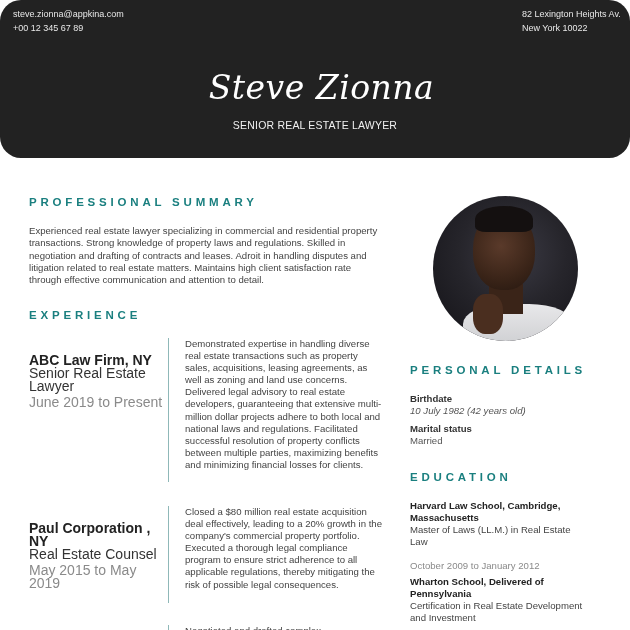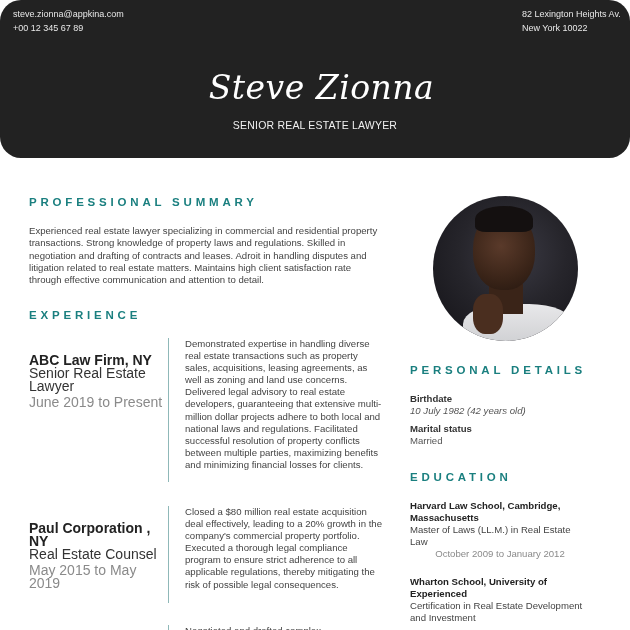--- a/index.html
+++ b/index.html
@@ -31,21 +31,21 @@
   .photo .neck { position: absolute; left: 56px; top: 88px; width: 34px; height: 30px; background: #3a2418; }
   .photo .shirt { position: absolute; left: 30px; top: 108px; width: 110px; height: 50px; border-radius: 40% 40% 0 0; background: linear-gradient(180deg, #e8e8ea 0%, #c9cacd 100%); }
   .photo .hand { position: absolute; left: 40px; top: 98px; width: 30px; height: 40px; border-radius: 40%; background: #4a2e1f; }
 
   .pd-label { position: absolute; left: 410px; font-size: 9.6px; font-weight: bold; color: #333; }
   .pd-value { position: absolute; left: 410px; font-size: 9.6px; color: #555; }
 
   .edu-item { position: absolute; left: 410px; width: 180px; font-size: 9.6px; line-height: 12px; }
   .edu-school { font-weight: bold; color: #222; }
   .edu-degree { color: #444; }
-  .edu-dates { color: #8a8a8a; margin-top: 0; text-align: center; }
+  .edu-dates { color: #8a8a8a; margin-top: 12px; }
 </style>
 </head>
 <body>
 
 <div class="header">
   <div class="contact-left">
     <div>steve.zionna@appkina.com</div>
     <div>+00 12 345 67 89</div>
   </div>
   <div class="contact-right">
@@ -105,15 +105,15 @@
 
 <div class="section-heading" style="left:410px; top:471px;">EDUCATION</div>
 
 <div class="edu-item" style="top:500px;">
   <div class="edu-school">Harvard Law School, Cambridge, Massachusetts</div>
   <div class="edu-degree">Master of Laws (LL.M.) in Real Estate Law</div>
   <div class="edu-dates">October 2009 to January 2012</div>
 </div>
 
 <div class="edu-item" style="top:576px;">
-  <div class="edu-school">Wharton School, University of Experienced</div>
+  <div class="edu-school">Wharton School, Delivered of Pennsylvania</div>
   <div class="edu-degree">Certification in Real Estate Development and Investment</div>
 </div>
 
 </body></html>

